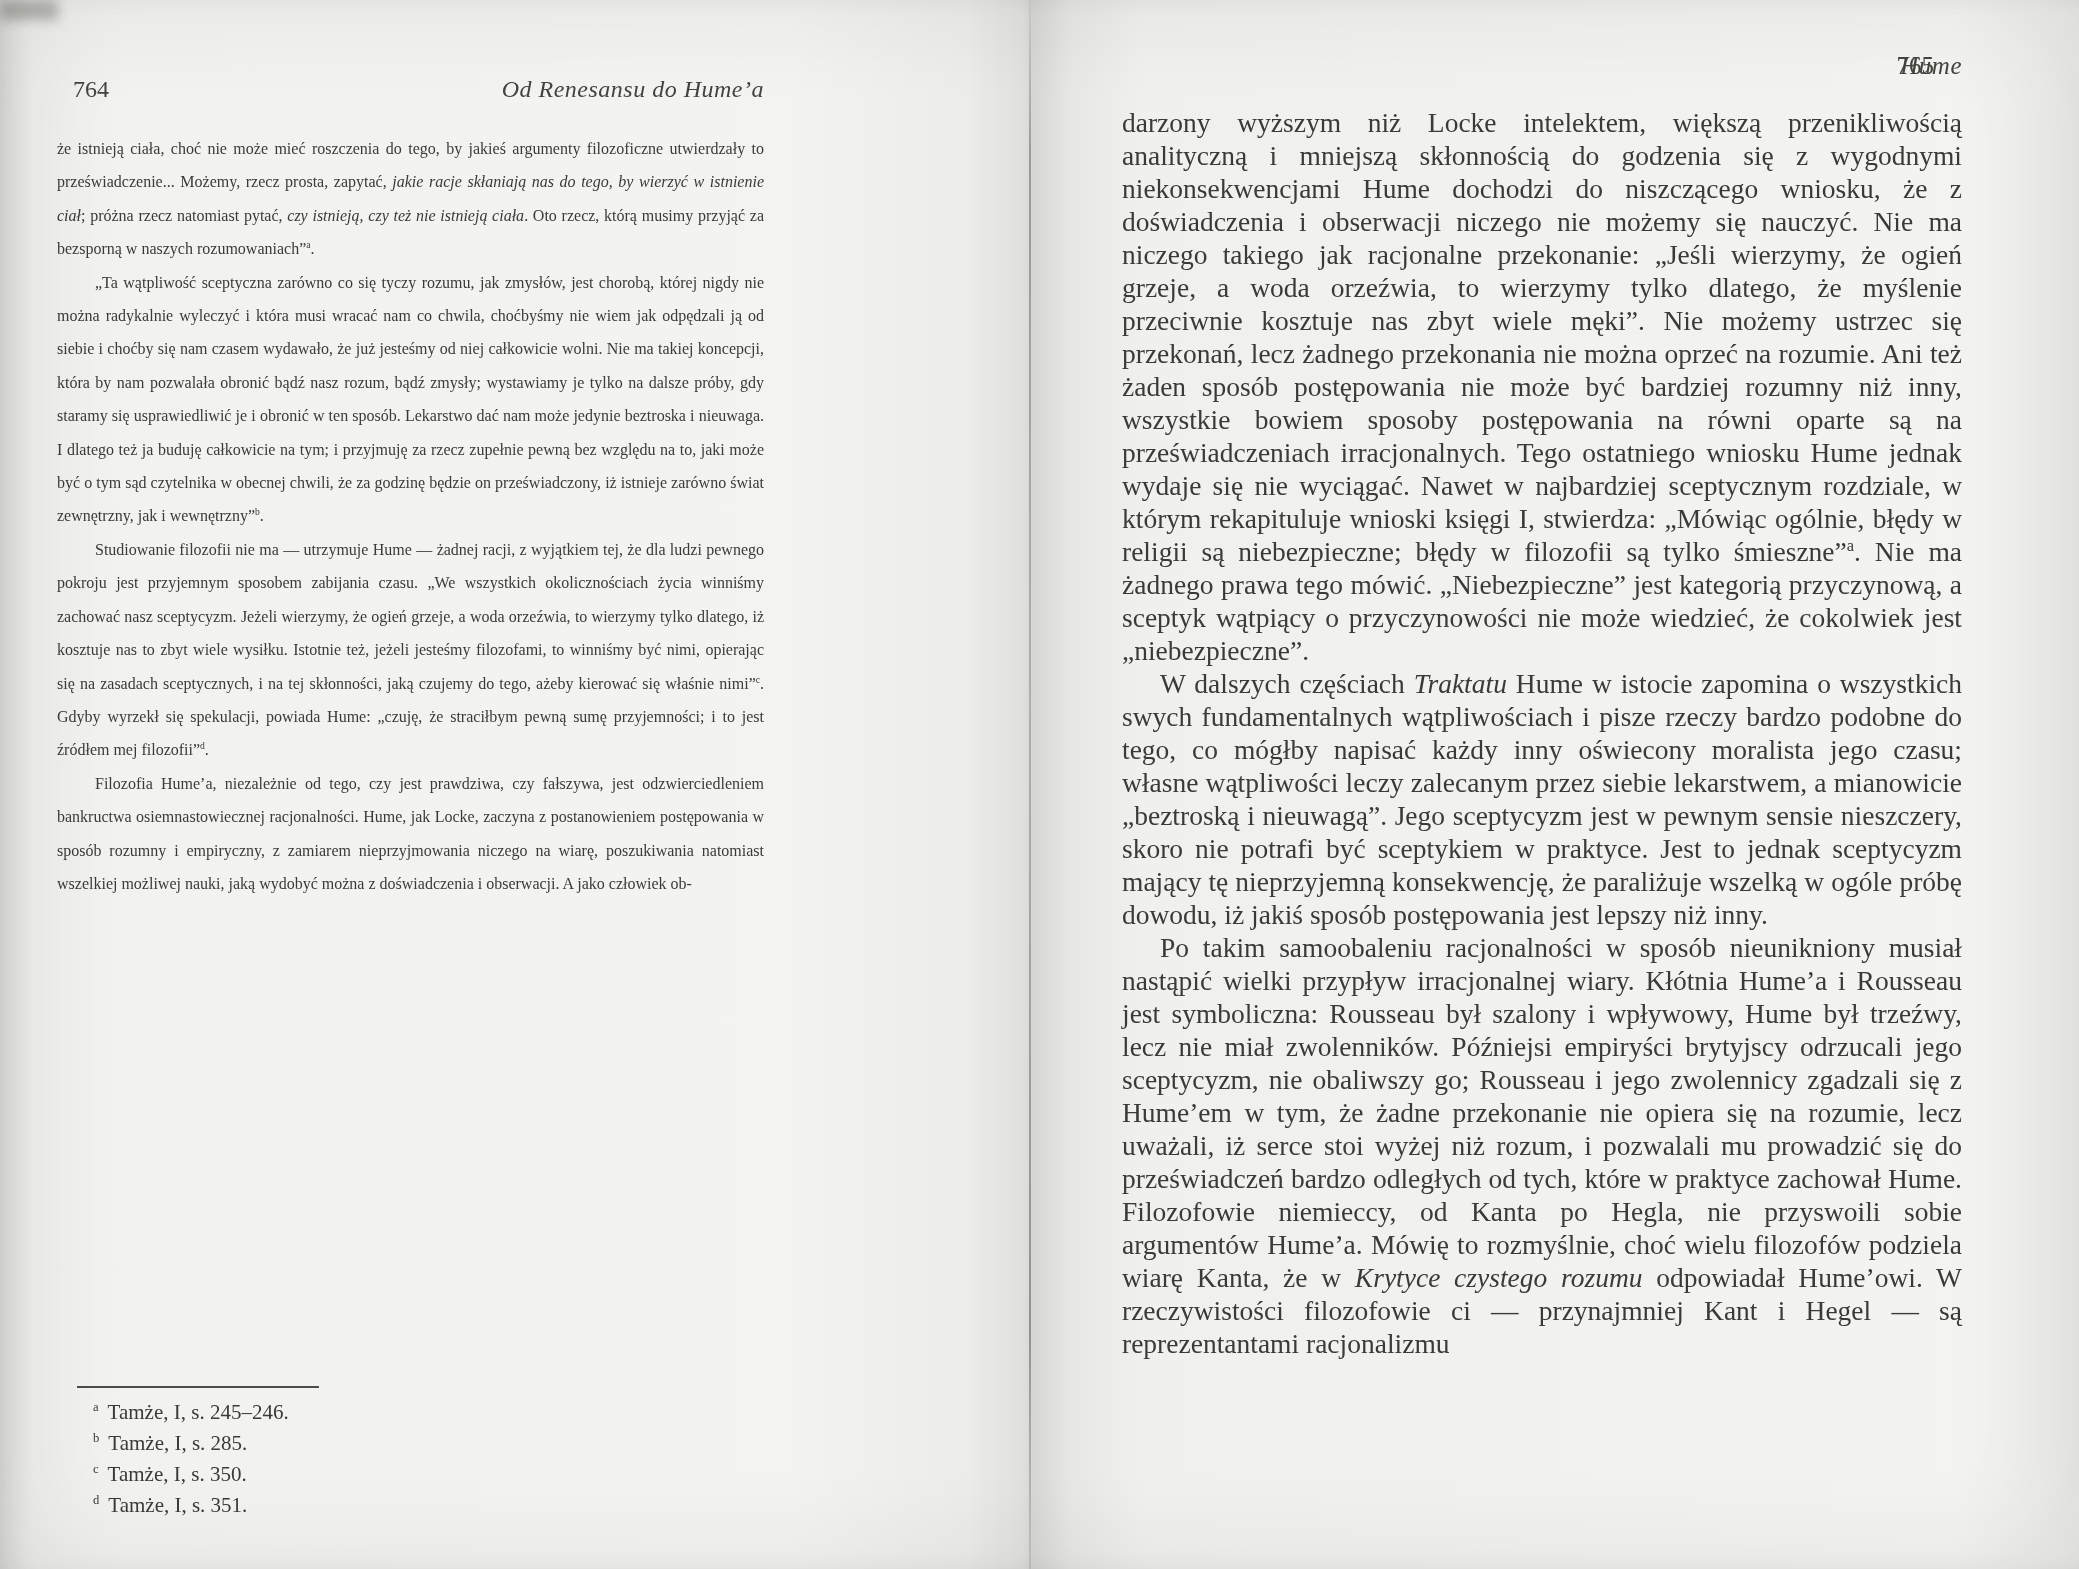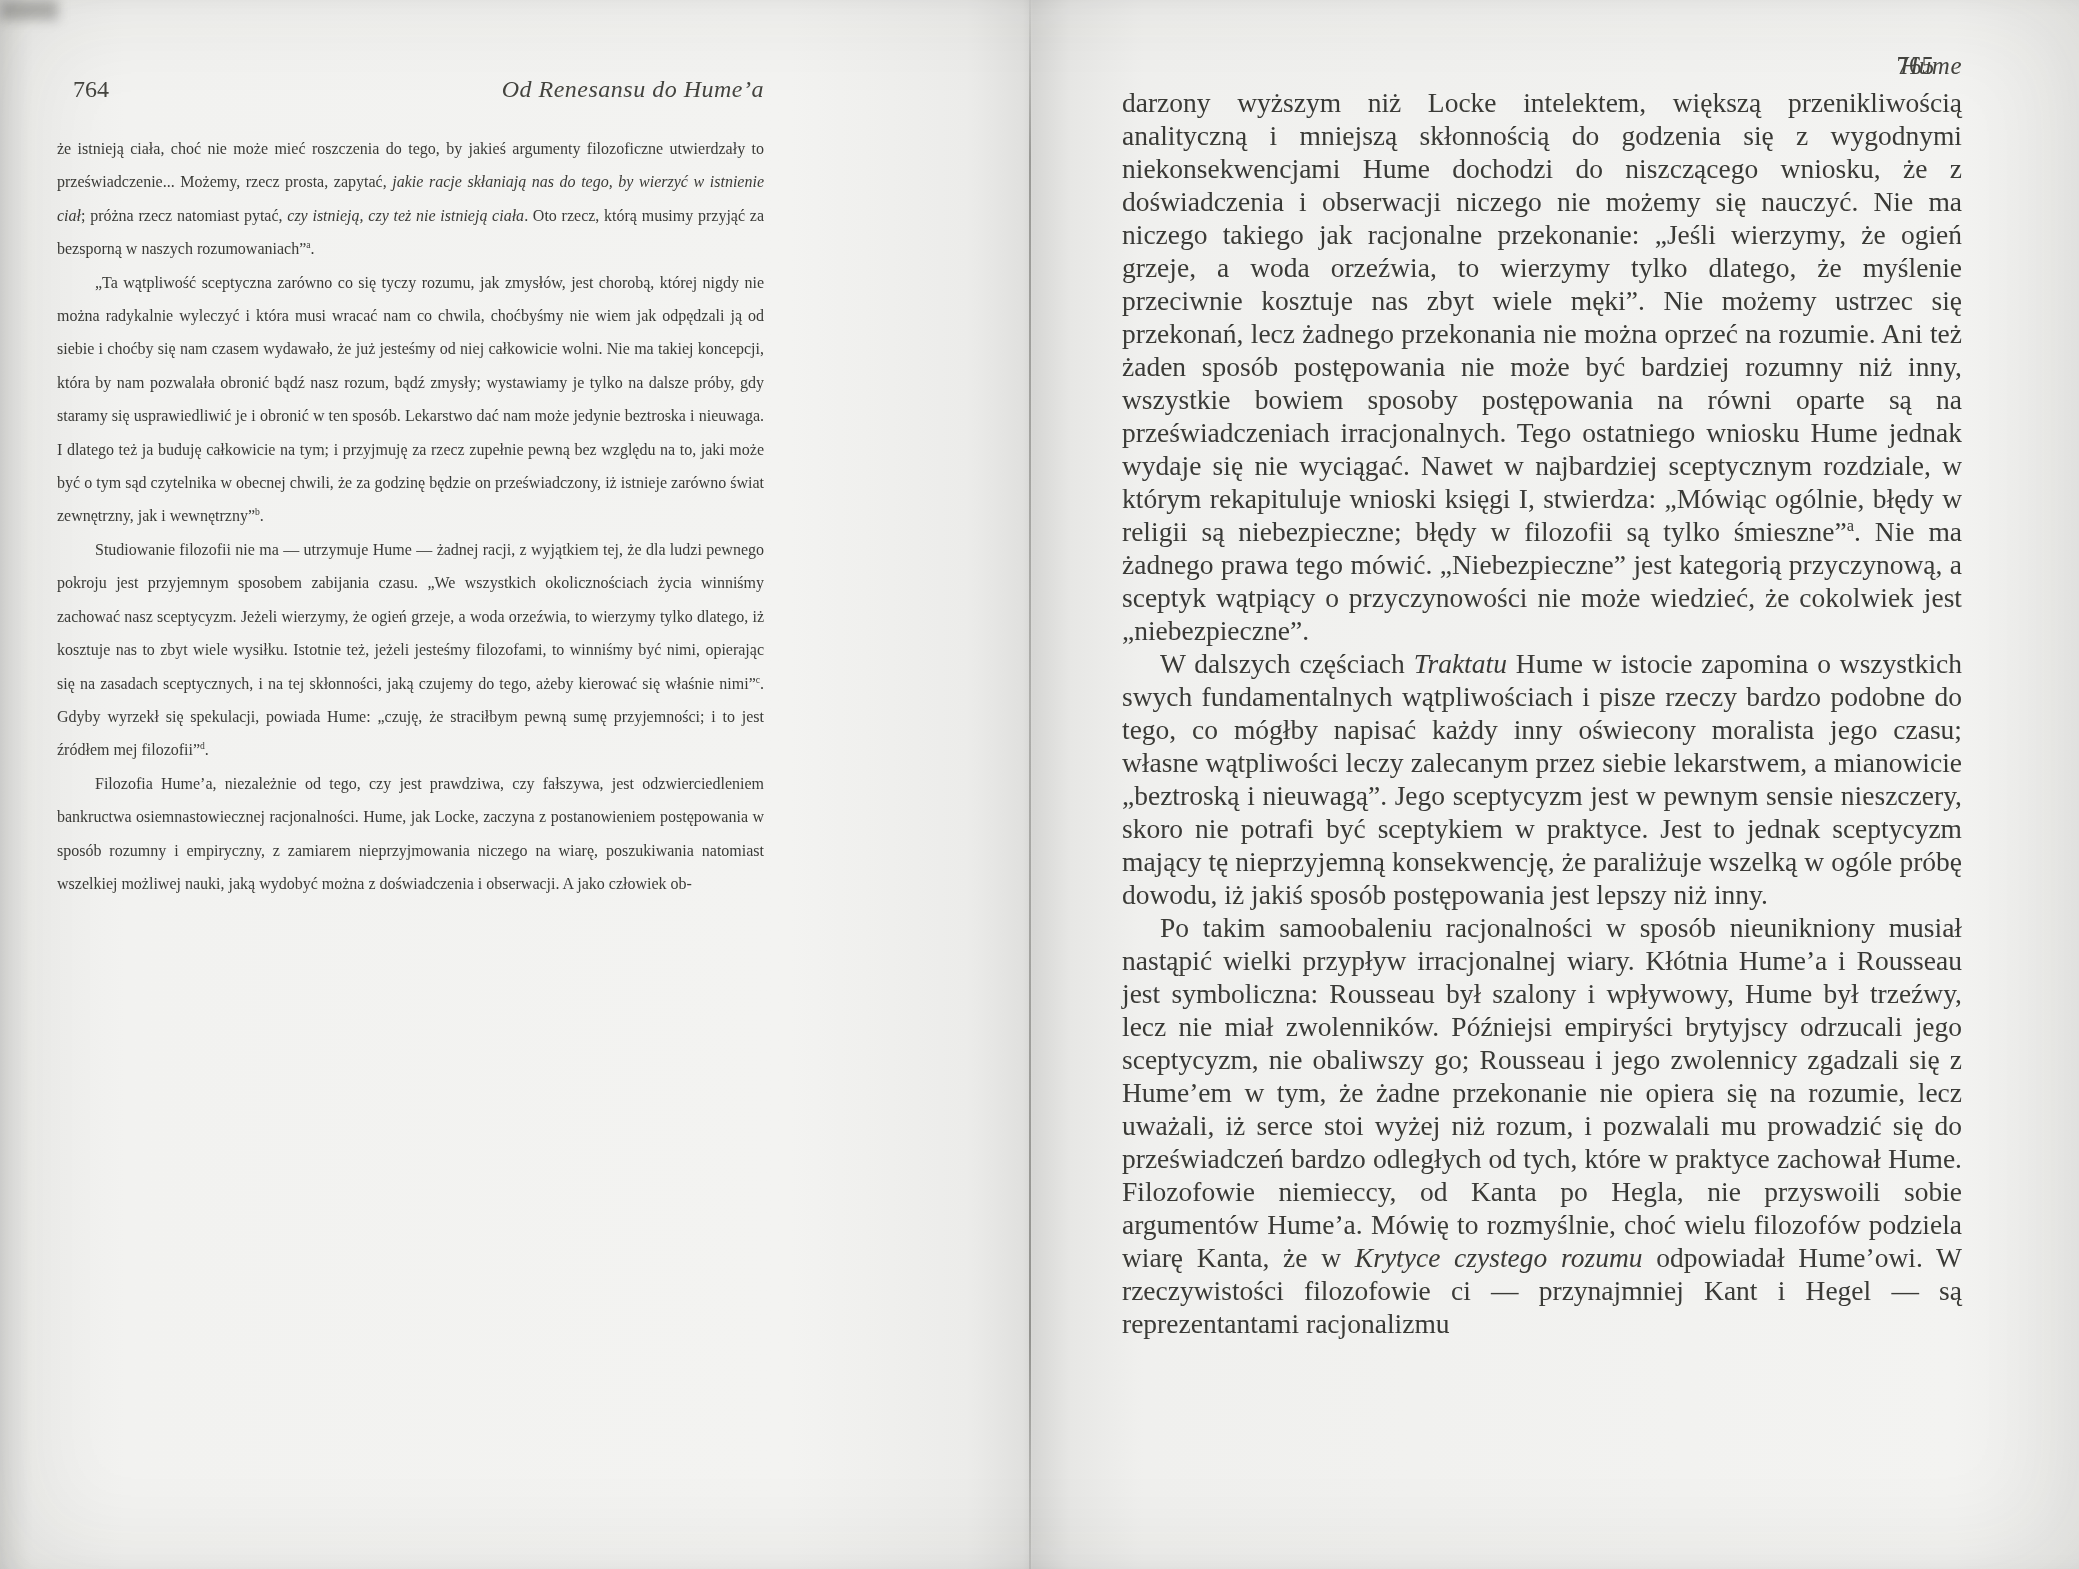--- a/index.html
+++ b/index.html
@@ -46,21 +46,21 @@
   .page-right .running-head { font-size: 25px; }
   .page-num { position: absolute; top: 0; font-size: 24px; font-style: normal; }
   .num-left  { left: 16px; }
   .num-right { right: 28px; font-size: 25px; }
 
   .text-column {
     text-align: justify;
     -webkit-hyphens: none; hyphens: none;
   }
   .page-left  .text-column { margin-top: 22px; font-size: 16px; line-height: 33.4px; }
-  .page-right .text-column { font-size: 27.5px; line-height: 33px; }
+  .page-right .text-column { margin-top: 20px; font-size: 27.5px; line-height: 33px; }
 
   .para { margin: 0; }
   .para.indent { text-indent: 38px; }
   .it { font-style: italic; }
   sup.fnref {
     font-sizeः: 0.6em;
     font-size: 0.6em; line-height: 0; vertical-align: super;
   }
 
   .footnotes { position: absolute; left: 0; }
@@ -88,20 +88,33 @@
 
         <p class="para"><span>że istnieją ciała, choć nie może mieć roszczenia do tego, by jakieś argumenty filozoficzne utwierdzały to przeświadczenie... Możemy, rzecz prosta, zapytać, </span><span class="it">jakie racje skłaniają nas do tego, by wierzyć w istnienie ciał</span><span>; próżna rzecz natomiast pytać, </span><span class="it">czy istnieją, czy też nie istnieją ciała</span><span>. Oto rzecz, którą musimy przyjąć za bezsporną w naszych rozumowaniach”</span><sup class="fnref">a</sup><span>.</span></p>
 
 
         <p class="para indent"><span>„Ta wątpliwość sceptyczna zarówno co się tyczy rozumu, jak zmysłów, jest chorobą, której nigdy nie można radykalnie wyleczyć i która musi wracać nam co chwila, choćbyśmy nie wiem jak odpędzali ją od siebie i choćby się nam czasem wydawało, że już jesteśmy od niej całkowicie wolni. Nie ma takiej koncepcji, która by nam pozwalała obronić bądź nasz rozum, bądź zmysły; wystawiamy je tylko na dalsze próby, gdy staramy się usprawiedliwić je i obronić w ten sposób. Lekarstwo dać nam może jedynie beztroska i nieuwaga. I dlatego też ja buduję całkowicie na tym; i przyjmuję za rzecz zupełnie pewną bez względu na to, jaki może być o tym sąd czytelnika w obecnej chwili, że za godzinę będzie on przeświadczony, iż istnieje zarówno świat zewnętrzny, jak i wewnętrzny”</span><sup class="fnref">b</sup><span>.</span></p>
 
         <p class="para indent"><span>Studiowanie filozofii nie ma — utrzymuje Hume — żadnej racji, z wyjątkiem tej, że dla ludzi pewnego pokroju jest przyjemnym sposobem zabijania czasu. „We wszystkich okolicznościach życia winniśmy zachować nasz sceptycyzm. Jeżeli wierzymy, że ogień grzeje, a woda orzeźwia, to wierzymy tylko dlatego, iż kosztuje nas to zbyt wiele wysiłku. Istotnie też, jeżeli jesteśmy filozofami, to winniśmy być nimi, opierając się na zasadach sceptycznych, i na tej skłonności, jaką czujemy do tego, ażeby kierować się właśnie nimi”</span><sup class="fnref">c</sup><span>. Gdyby wyrzekł się spekulacji, powiada Hume: „czuję, że straciłbym pewną sumę przyjemności; i to jest źródłem mej filozofii”</span><sup class="fnref">d</sup><span>.</span></p>
 
         <p class="para indent"><span>Filozofia Hume’a, niezależnie od tego, czy jest prawdziwa, czy fałszywa, jest odzwierciedleniem bankructwa osiemnastowiecznej racjonalności. Hume, jak Locke, zaczyna z postanowieniem postępowania w sposób rozumny i empiryczny, z zamiarem nieprzyjmowania niczego na wiarę, poszukiwania natomiast wszelkiej możliwej nauki, jaką wydobyć można z doświadczenia i obserwacji. A jako człowiek ob-</span></p>
       </div>
+    <div class="footnotes footnotes-left">
+      <div class="fn-rule"></div>
+      <div>
+
+          <div class="footnote"><sup class="fnref">a</sup><span class="fn-text">Tamże, I, s. 245–246.</span></div>
+
+          <div class="footnote"><sup class="fnref">b</sup><span class="fn-text">Tamże, I, s. 285.</span></div>
+
+          <div class="footnote"><sup class="fnref">c</sup><span class="fn-text">Tamże, I, s. 350.</span></div>
+
+          <div class="footnote"><sup class="fnref">d</sup><span class="fn-text">Tamże, I, s. 351.</span></div>
+        </div>
+    </div>
   </section>
 
   <section class="page page-right">
     <header class="page-header">
       <span class="running-head">Hume</span>
       <span class="page-num num-right">765</span>
     </header>
     <div class="text-column">
 
         <p class="para"><span>darzony wyższym niż Locke intelektem, większą przenikliwością analityczną i mniejszą skłonnością do godzenia się z wygodnymi niekonsekwencjami Hume dochodzi do niszczącego wniosku, że z doświadczenia i obserwacji niczego nie możemy się nauczyć. Nie ma niczego takiego jak racjonalne przekonanie: „Jeśli wierzymy, że ogień grzeje, a woda orzeźwia, to wierzymy tylko dlatego, że myślenie przeciwnie kosztuje nas zbyt wiele męki”. Nie możemy ustrzec się przekonań, lecz żadnego przekonania nie można oprzeć na rozumie. Ani też żaden sposób postępowania nie może być bardziej rozumny niż inny, wszystkie bowiem sposoby postępowania na równi oparte są na przeświadczeniach irracjonalnych. Tego ostatniego wniosku Hume jednak wydaje się nie wyciągać. Nawet w najbardziej sceptycznym rozdziale, w którym rekapituluje wnioski księgi I, stwierdza: „Mówiąc ogólnie, błędy w religii są niebezpieczne; błędy w filozofii są tylko śmieszne”</span><sup class="fnref">a</sup><span>. Nie ma żadnego prawa tego mówić. „Niebezpieczne” jest kategorią przyczynową, a sceptyk wątpiący o przyczynowości nie może wiedzieć, że cokolwiek jest „niebezpieczne”.</span></p>

